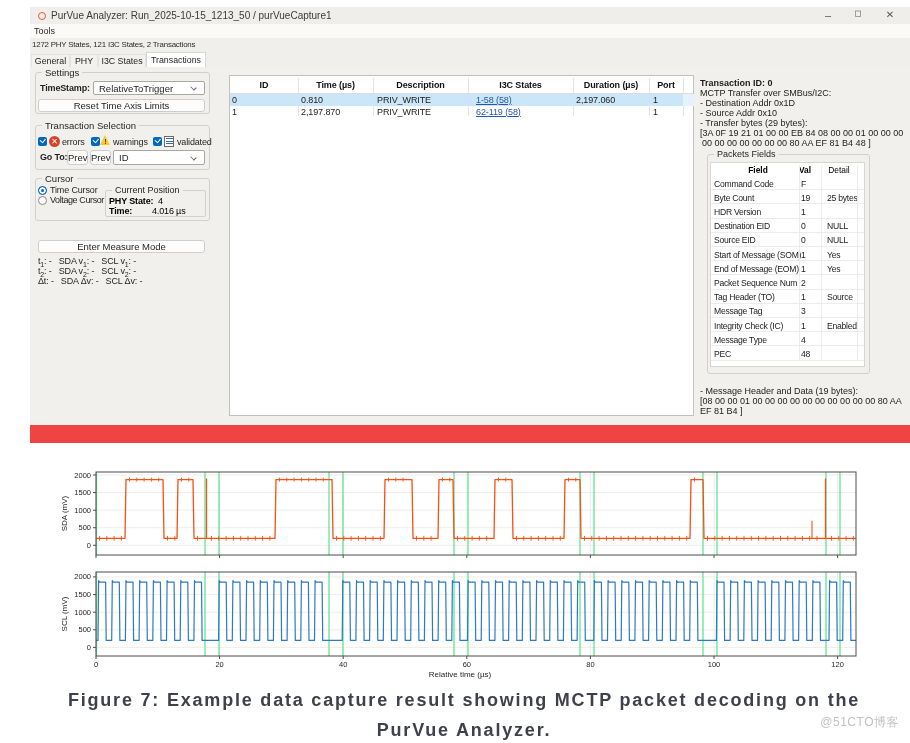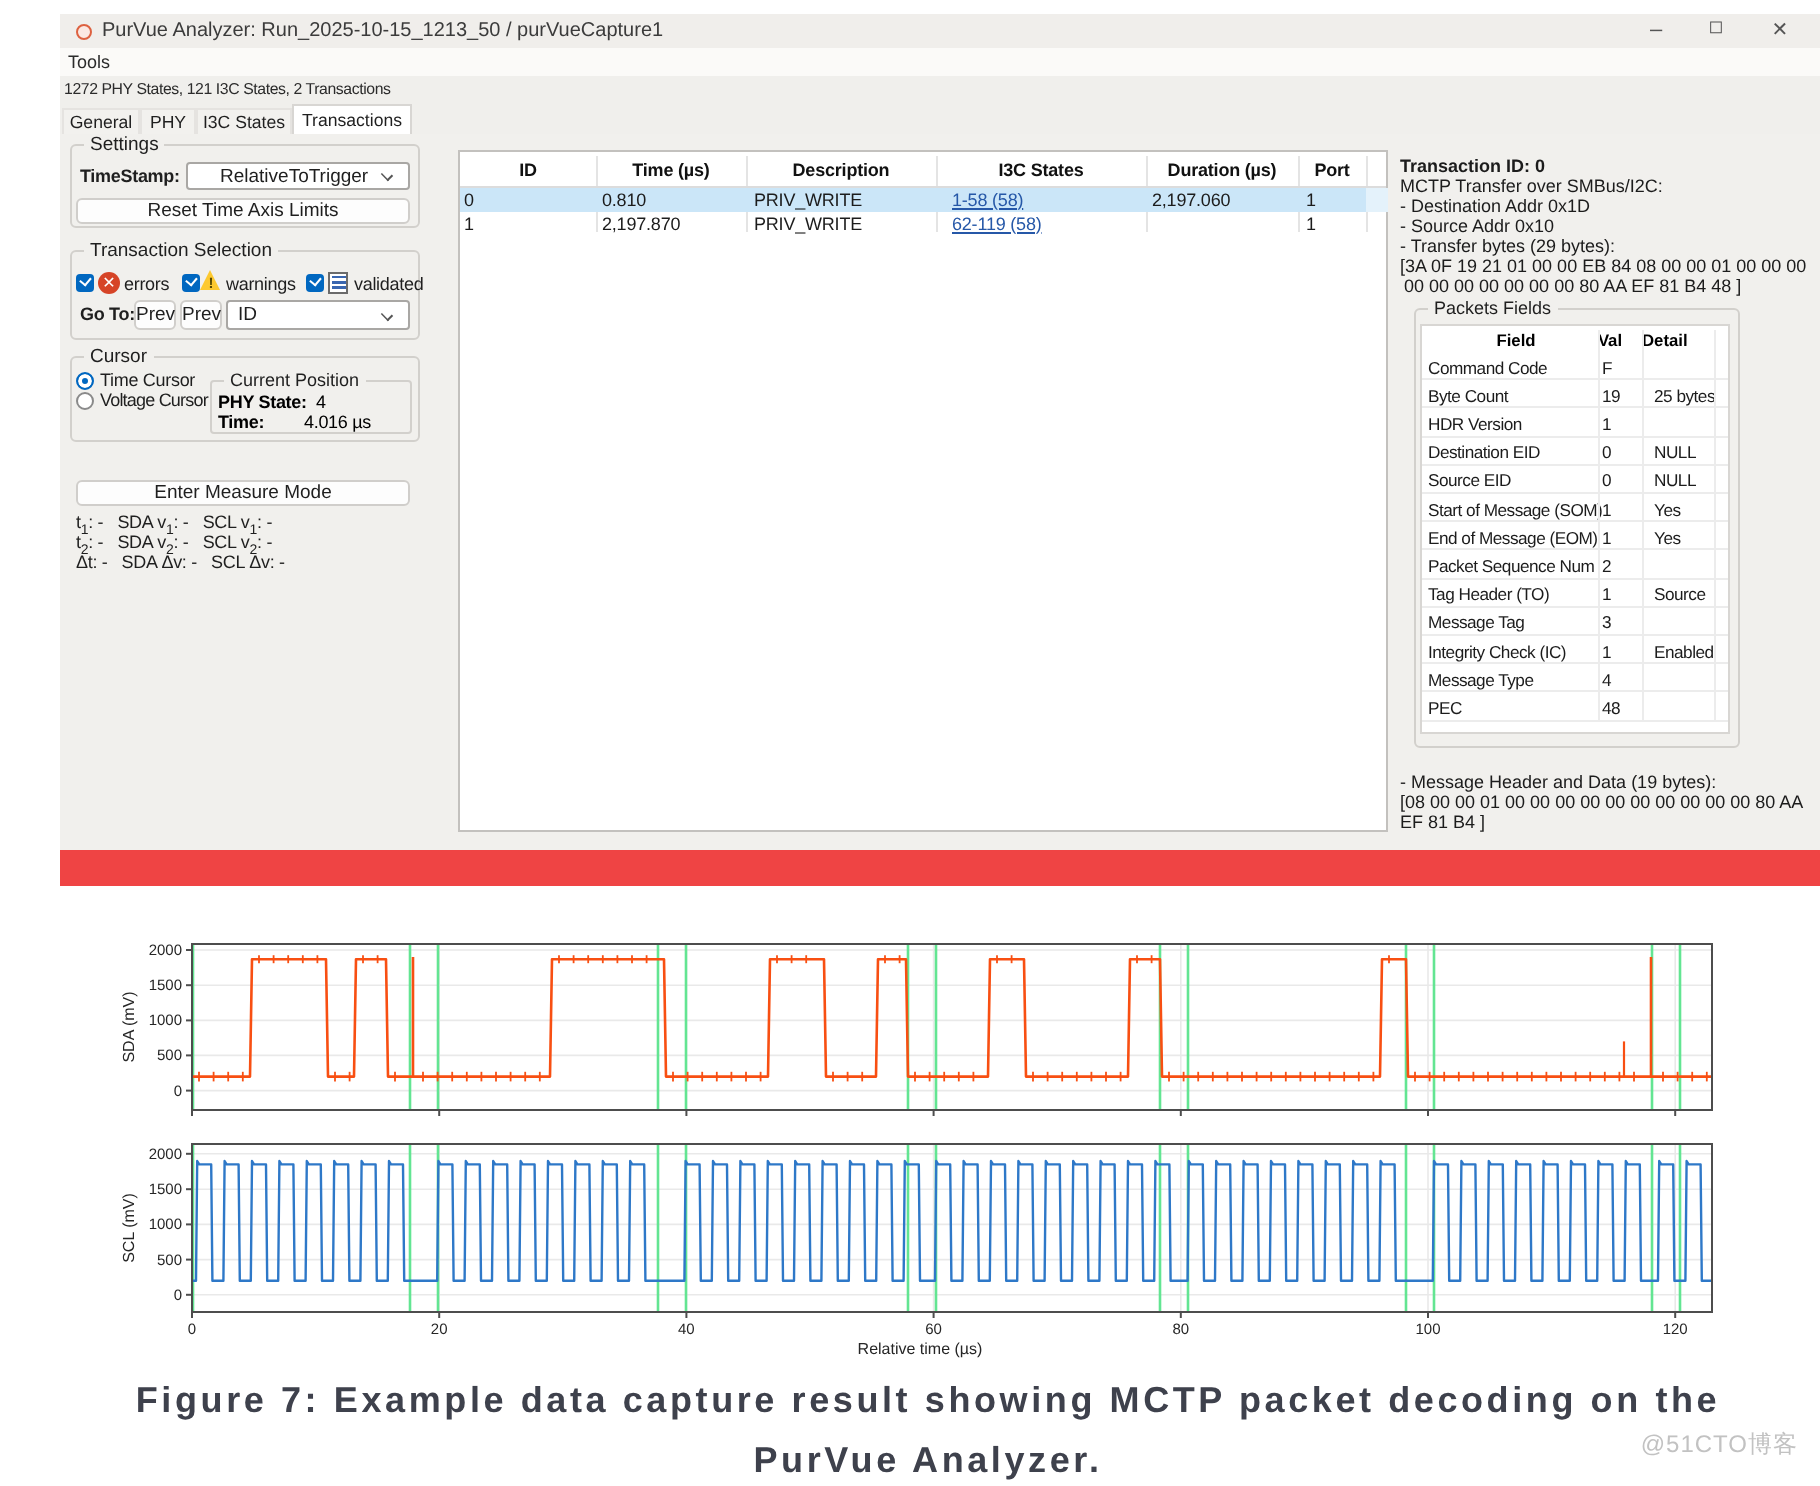--- a/index.html
+++ b/index.html
@@ -58,21 +58,21 @@
 <span class="tab" style="left:1px;width:39px">General</span>
 <span class="tab" style="left:40px;width:28px">PHY</span>
 <span class="tab" style="left:68px;width:48px">I3C States</span>
 <span class="tab sel" style="left:116px;width:60px">Transactions</span>
 </div>
 <div id="content">
 <div class="gbox" style="left:5px;top:5px;width:175px;height:42px">
         <span class="glab">Settings</span>
       </div>
 <span class="abs small" style="left:10px;top:16px"><b>TimeStamp:</b></span>
-<div class="combo" style="left:63px;top:14px;width:112px;height:14px;line-height:13px"><span style="padding-left:16px">RelativeToTrigger</span><span class="chev" style="right:8px;top:3px"></span></div>
+<div class="combo" style="left:63px;top:14px;width:112px;height:14px;line-height:13px"><span style="padding-left:5px">RelativeToTrigger</span><span class="chev" style="right:8px;top:3px"></span></div>
 <div class="btn" style="left:8px;top:32px;width:167px;height:13px;line-height:12px">Reset Time Axis Limits</div>
 <div class="gbox" style="left:5px;top:58px;width:175px;height:45px">
         <span class="glab">Transaction Selection</span>
       </div>
 <span class="cb" style="left:8px;top:70px"></span>
 <span class="abs" style="left:19px;top:69px;width:11px;height:11px;background:#d64427;border-radius:50%;color:#fff;font-size:8px;line-height:11px;text-align:center">✕</span>
 <span class="abs small" style="left:32px;top:70px">errors</span>
 <span class="cb" style="left:61px;top:70px"></span>
 <span class="abs" style="left:70px;top:67.5px;width:0;height:0;border-left:5.5px solid transparent;border-right:5.5px solid transparent;border-bottom:10px solid #fdc92f"></span>
 <span class="abs" style="left:74.3px;top:69.5px;font-size:7.5px;font-weight:700;color:#5a4a00">!</span>
@@ -142,21 +142,21 @@
 <div style="left:0px;top:319px">- Message Header and Data (19 bytes):</div>
 <div style="left:0px;top:329px">[08 00 00 01 00 00 00 00 00 00 00 00 00 00 80 AA</div>
 <div style="left:0px;top:339px">EF 81 B4 ]</div>
 </div>
 <div class="gbox" style="left:677px;top:87px;width:163px;height:220px">
         <span class="glab" style="font-size:9px">Packets Fields</span>
       </div>
 <div id="ptable">
 <span class="abs" style="left:22px;top:2px;width:50px;text-align:center;font-weight:700;font-size:8.4px">Field</span>
 <span class="abs" style="left:81px;top:2px;width:26px;text-align:center;font-weight:700;font-size:8.4px">Val</span>
-<span class="abs" style="left:110px;top:2px;width:36px;font-weight:700;font-size:8.4px">Detail</span>
+<span class="abs" style="left:110px;top:2px;width:36px;text-align:center;font-weight:400;font-size:8.4px">Detail</span>
 <div class="prow" style="top:13.0px">
           <span class="abs" style="left:3px;top:2.5px">Command Code</span>
           <span class="abs" style="left:90px;top:2.5px">F</span>
           <span class="abs" style="left:116px;top:2.5px"></span>
         </div>
 <div class="prow" style="top:27.2px">
           <span class="abs" style="left:3px;top:2.5px">Byte Count</span>
           <span class="abs" style="left:90px;top:2.5px">19</span>
           <span class="abs" style="left:116px;top:2.5px">25 bytes</span>
         </div>

